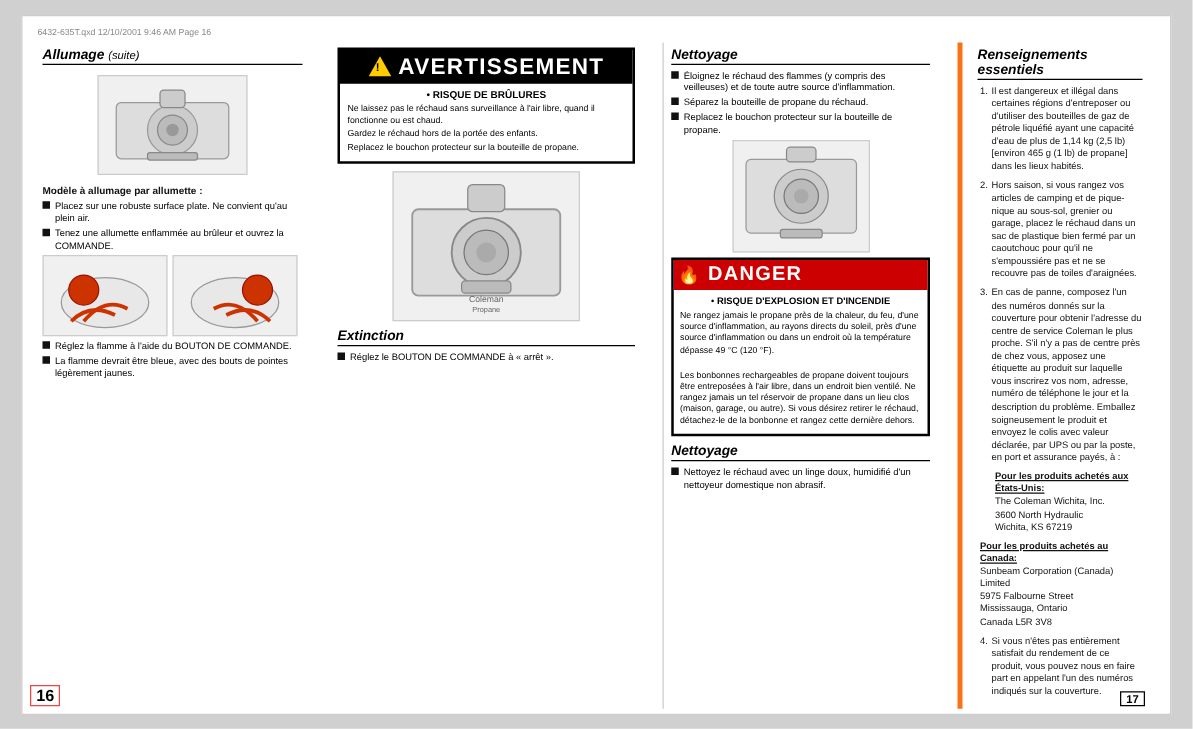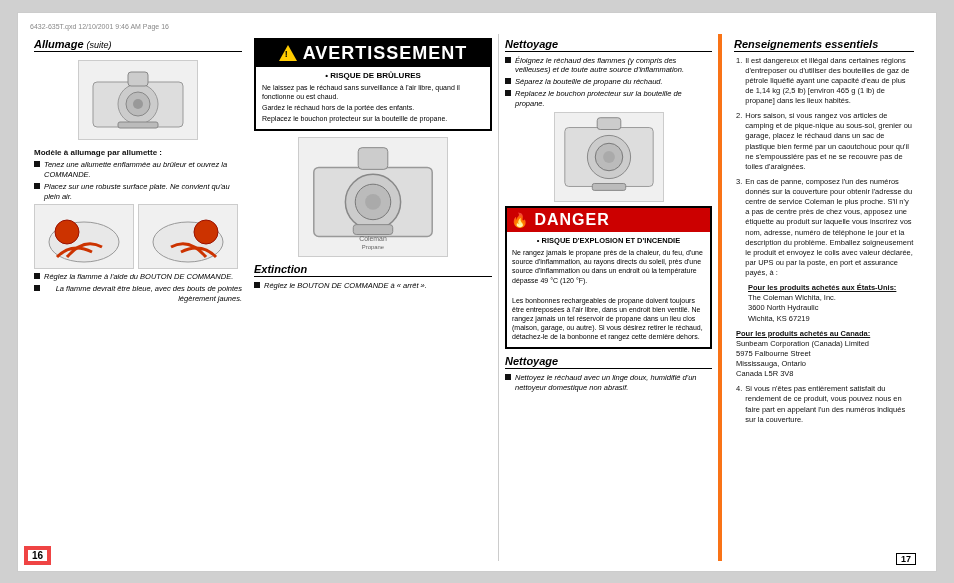--- a/index.html
+++ b/index.html
@@ -23,21 +23,21 @@
     }
     .page-meta {
       font-size: 7px;
       color: #888;
       margin-bottom: 4px;
       padding-left: 2px;
     }
     .content-area {
       display: flex;
       flex: 1;
-      gap: 0;
+      gap: 16px;
     }
     
     .col-left {
       width: 220px;
       padding: 4px 6px;
       flex-shrink: 0;
     }
     
     .col-mid-left {
       width: 250px;
@@ -79,21 +79,20 @@
     .bold-label {
       font-weight: bold;
       font-size: 8px;
       display: block;
       margin-bottom: 2px;
     }
     .bullet-item {
       display: flex;
       align-items: flex-start;
       margin-bottom: 2px;
-      font-style: italic;
     }
     .bullet-sq {
       width: 6px;
       height: 6px;
       background: #111;
       margin-right: 4px;
       margin-top: 1px;
       flex-shrink: 0;
     }
     .bullet-text {
@@ -219,23 +218,23 @@
       font-size: 7.5px;
     }
     .bold { font-weight: bold; }
     .underline { text-decoration: underline; }
 
     
     .page-num-left {
       position: absolute;
       bottom: 6px;
       left: 6px;
-      font-size: 10px;
-      font-weight: bold;
-      border: 4px solid #ef4444;
+      font-size: 13px;
+      font-weight: bold;
+      border: 1px solid #ef4444;
       padding: 0 4px;
     }
     .page-num-right {
       position: absolute;
       bottom: 6px;
       right: 20px;
       font-size: 9px;
       font-weight: bold;
       border: 1px solid #000;
       padding: 0 4px;
@@ -277,25 +276,25 @@
             <rect x="45" y="10" width="20" height="14" rx="3" fill="#ccc" stroke="#888" stroke-width="1"></rect>
           </svg>
         </div>
       </div>
 
       <span class="bold-label body-text">Modèle à allumage par allumette :</span>
 
       <div>
         <div class="bullet-item">
           <div class="bullet-sq"></div>
+          <span class="bullet-text">Placez sur une robuste surface plate. Ne convient qu'au plein air.</span>
+        </div>
+        <div class="bullet-item">
+          <div class="bullet-sq"></div>
           <span class="bullet-text">Tenez une allumette enflammée au brûleur et ouvrez la COMMANDE.</span>
-        </div>
-        <div class="bullet-item">
-          <div class="bullet-sq"></div>
-          <span class="bullet-text">Placez sur une robuste surface plate. Ne convient qu'au plein air.</span>
         </div>
       </div>
 
       <div class="hand-row">
         <div class="img-placeholder hand-img">
           <svg viewBox="0 0 95 60" width="95" height="60">
             <ellipse cx="47" cy="35" rx="35" ry="20" fill="#e8e8e8" stroke="#999" stroke-width="1"></ellipse>
             <circle cx="30" cy="25" r="12" fill="#cc3300" stroke="#991100" stroke-width="1"></circle>
             <path d="M20 50 Q35 35 55 45" stroke="#cc3300" stroke-width="3" fill="none"></path>
             <path d="M30 50 Q47 30 65 40" stroke="#cc3300" stroke-width="3" fill="none"></path>
@@ -304,21 +303,21 @@
         <div class="img-placeholder hand-img">
           <svg viewBox="0 0 95 60" width="95" height="60">
             <ellipse cx="47" cy="35" rx="35" ry="20" fill="#e8e8e8" stroke="#999" stroke-width="1"></ellipse>
             <circle cx="65" cy="25" r="12" fill="#cc3300" stroke="#991100" stroke-width="1"></circle>
             <path d="M75 50 Q60 35 40 45" stroke="#cc3300" stroke-width="3" fill="none"></path>
             <path d="M65 50 Q48 30 30 40" stroke="#cc3300" stroke-width="3" fill="none"></path>
           </svg>
         </div>
       </div>
 
-      <div style="margin-top:3px;text-align:right;">
+      <div style="margin-top:3px;">
         <div class="bullet-item">
           <div class="bullet-sq"></div>
           <span class="bullet-text">Réglez la flamme à l'aide du BOUTON DE COMMANDE.</span>
         </div>
         <div class="bullet-item">
           <div class="bullet-sq"></div>
           <span class="bullet-text">La flamme devrait être bleue, avec des bouts de pointes légèrement jaunes.</span>
         </div>
       </div>
     </div>

